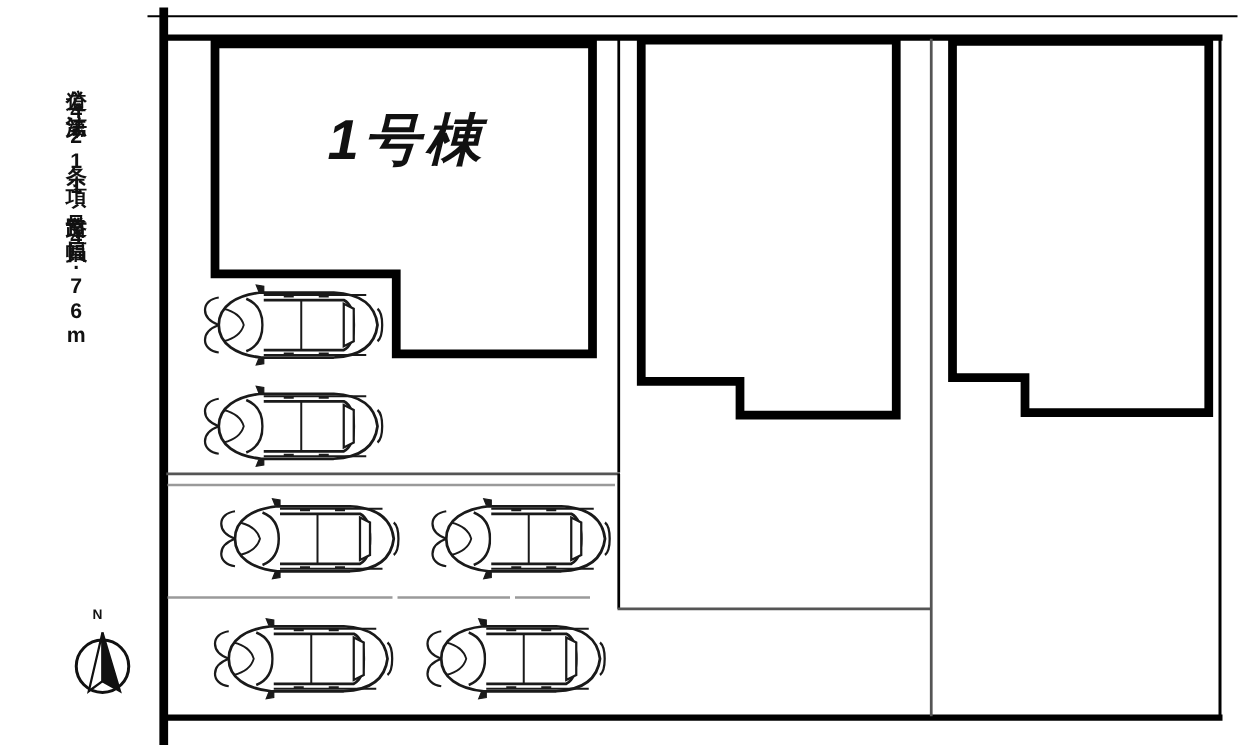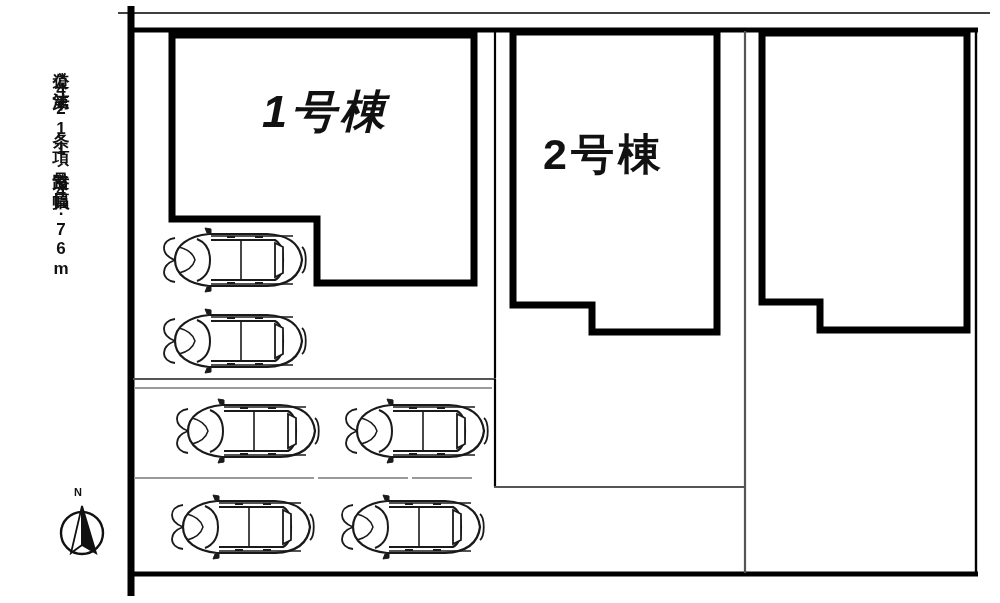--- a/index.html
+++ b/index.html
@@ -188,18 +188,17 @@
     </g>
 
   </svg>
 
   <div class="road-label-wrap">
     <span class="road-label">公道 法第42条1項1号道路 幅員4.76m</span>
   </div>
 
   <div class="bldg-label" id="bldg-label-1">1号棟</div>
 
-  <div class="bldg-label" id="bldg-label-2">2号棟</div>
 
 
   <div class="compass-n">N</div>
 
 </div>
 
 </body></html>

